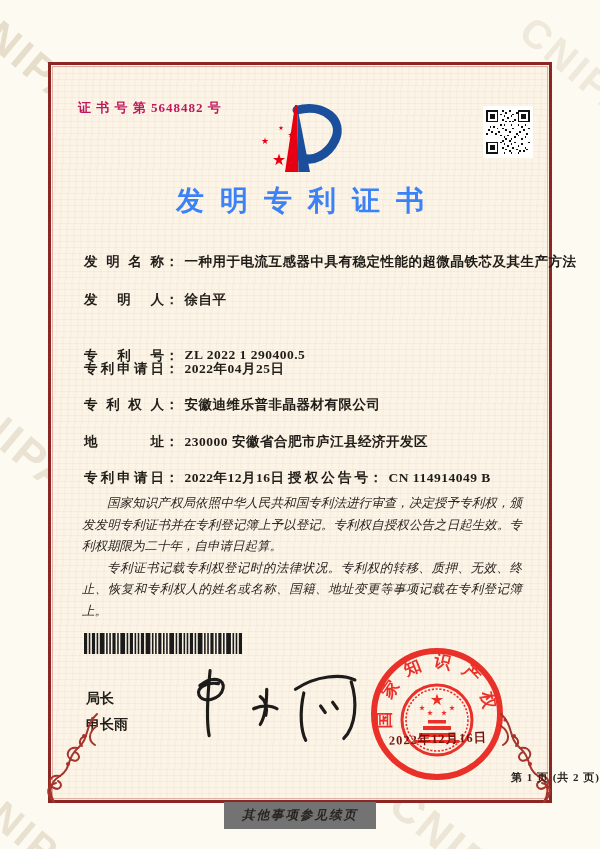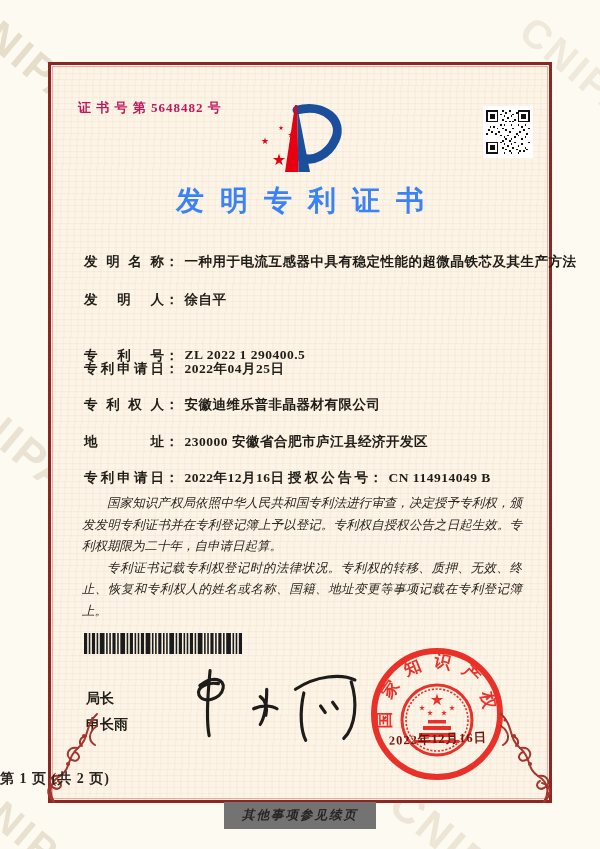--- a/index.html
+++ b/index.html
@@ -65,22 +65,22 @@
     font-size:14px;font-weight:bold;color:#232019;line-height:26px;
   }
   .signature{position:absolute;left:172px;top:658px;}
   .seal{position:absolute;left:369px;top:646px;width:136px;height:136px;}
   .seal-date{
     position:absolute;left:370px;top:731px;width:136px;text-align:center;
     font-size:12.5px;font-weight:bold;color:#6e150e;letter-spacing:1px;
     transform:rotate(-2deg);
   }
   .page-no{
-    position:absolute;left:0;top:770px;width:100%;text-align:left;
-    font-size:14px;font-weight:bold;color:#2a2520;letter-spacing:1px;
+    position:absolute;left:0;top:770px;width:100%;text-align:right;
+    font-size:11px;font-weight:bold;color:#2a2520;letter-spacing:1px;
   }
   .cont-note{
     position:absolute;left:50%;top:802px;transform:translateX(-50%);
     background:#737373;padding:5px 18px;
     font-style:italic;font-size:12.5px;font-weight:bold;color:#2a2520;letter-spacing:2px;
     white-space:nowrap;
   }
   .flourish{position:absolute;top:712px;}
   .flourish.left{left:38px;}
   .flourish.right{left:500px;transform:scaleX(-1);}

